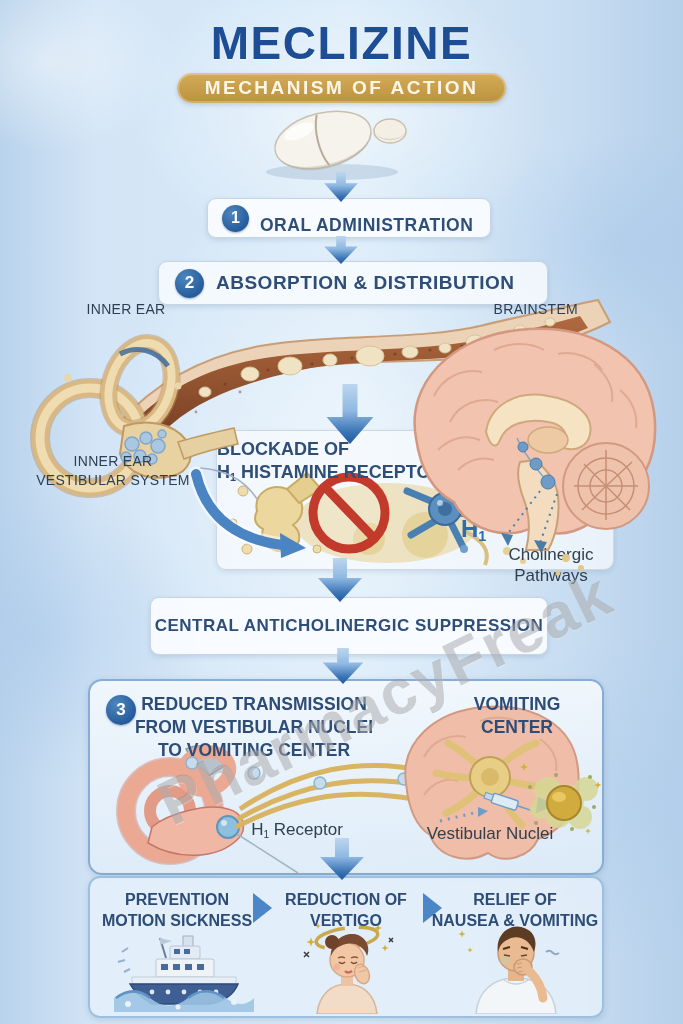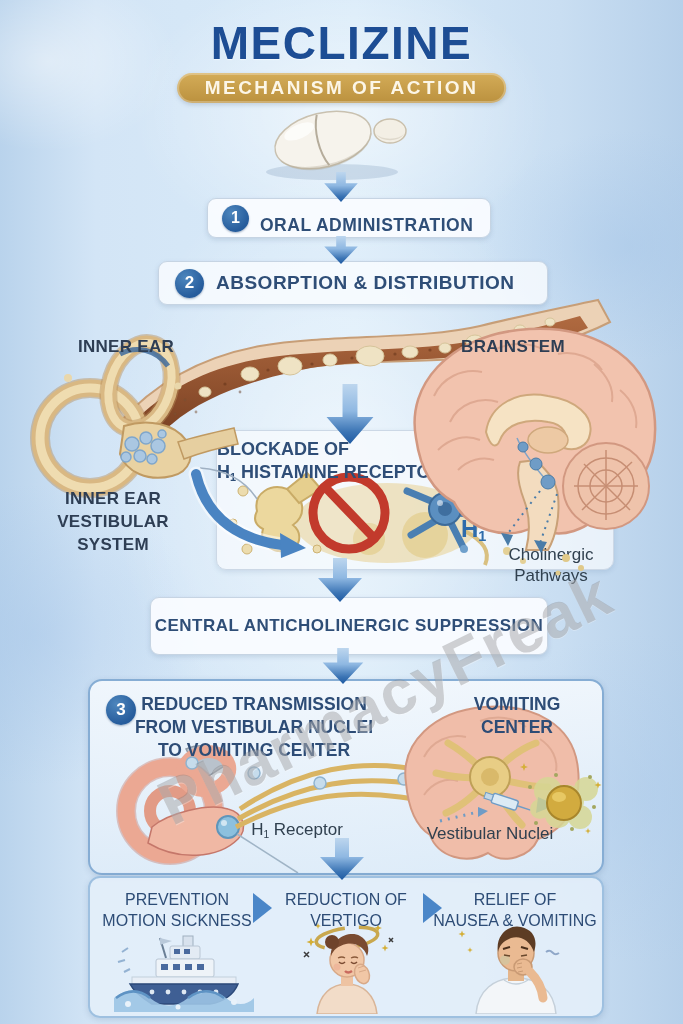--- a/index.html
+++ b/index.html
@@ -34,23 +34,23 @@
   .box-step1 .numcircle{width:27px;height:27px;font-size:16px;}
   .box-step1 .flow-label{font-size:17.5px;margin-left:11px;margin-top:15px;}
   .box-step2{left:158px;top:261px;width:372px;height:42px;padding-left:16px;
     background:rgba(250,252,255,.8);}
   .box-step2 .numcircle{width:29px;height:29px;font-size:17px;}
   .box-step2 .flow-label{font-size:19px;margin-left:12px;}
   .box-central{left:150px;top:597px;width:396px;height:56px;z-index:5;
     justify-content:center;text-align:center;}
   .box-central .flow-label{font-size:17px;line-height:1.35;}
   
-  .anat-label{font-size:17px;font-weight:700;color:#2e3e54;text-align:center;z-index:8;letter-spacing:.3px;margin-top:36px;}
+  .anat-label{font-size:14px;font-weight:400;color:#2e3e54;text-align:center;z-index:8;letter-spacing:.3px;}
   .lbl-inner-ear{left:61px;top:301px;width:130px;}
-  .lbl-brainstem{left:448px;top:301px;width:130px;}
+  .lbl-brainstem{left:448px;top:301px;width:130px;text-align:right;}
   .lbl-vestibular{left:27px;top:452px;width:172px;line-height:1.35;}
   .soft-label{font-size:17px;color:#30404f;z-index:8;line-height:1.25;}
   .lbl-cholinergic{left:491px;top:544px;width:120px;text-align:center;}
   
   .blockade{left:216px;top:430px;width:396px;height:138px;border-radius:10px;
     background:rgba(248,251,254,.72);border:1px solid #ccd8e6;box-shadow:0 2px 5px rgba(70,100,140,.15);z-index:4;}
   .blockade-heading{left:0;top:7px;width:250px;text-align:left;font-size:18px;font-weight:700;
     color:#2f4e77;line-height:1.3;z-index:6;}
   .h1-big{left:244px;top:84px;font-size:24px;font-weight:700;color:#2e6cab;z-index:6;}
   .sub{font-size:.6em;vertical-align:-.28em;}
@@ -61,21 +61,21 @@
   .panel3-heading{left:44px;top:12px;width:240px;text-align:center;font-size:17.5px;font-weight:700;
     color:#2d4c76;line-height:1.3;z-index:3;}
   .panel3 .numcircle{position:absolute;left:16px;top:14px;width:30px;height:30px;font-size:17px;z-index:3;}
   .lbl-vomiting{left:352px;top:12px;width:150px;text-align:center;font-size:17.5px;font-weight:700;
     color:#2d4c76;line-height:1.3;z-index:3;}
   .lbl-h1rec{left:137px;top:138px;width:140px;text-align:center;z-index:3;}
   .lbl-vnuclei{left:330px;top:142px;width:140px;text-align:center;z-index:3;}
   
   .panelOut{left:88px;top:876px;width:512px;height:138px;border-radius:12px;border:2px solid #9ec0e0;
     background:rgba(227,238,249,.9);box-shadow:0 2px 6px rgba(70,100,140,.2);z-index:5;}
-  .out-head{top:12px;text-align:center;font-size:16px;font-weight:400;color:#2d4c76;line-height:1.3;z-index:3;}
+  .out-head{top:12px;text-align:center;font-size:16px;font-weight:700;color:#2d4c76;line-height:1.3;z-index:3;}
   .out1{left:2px;width:170px;} .out2{left:174px;width:164px;} .out3{left:340px;width:170px;}
   .chevron{width:0;height:0;border-top:15px solid transparent;border-bottom:15px solid transparent;
     border-left:19px solid #4a86c8;z-index:3;}
   .chev1{left:163px;top:15px;} .chev2{left:333px;top:15px;}
   
   .watermark{left:385px;top:698px;transform:translate(-50%,-50%) rotate(-26deg);
     font-size:63px;font-weight:700;color:rgba(122,122,126,.34);letter-spacing:2px;white-space:nowrap;
     text-shadow:0 1px 0 rgba(255,255,255,.3);z-index:30;pointer-events:none;}
   .scene{z-index:6;} .overlay{z-index:9;pointer-events:none;} .arrow{z-index:7;}
 </style>

